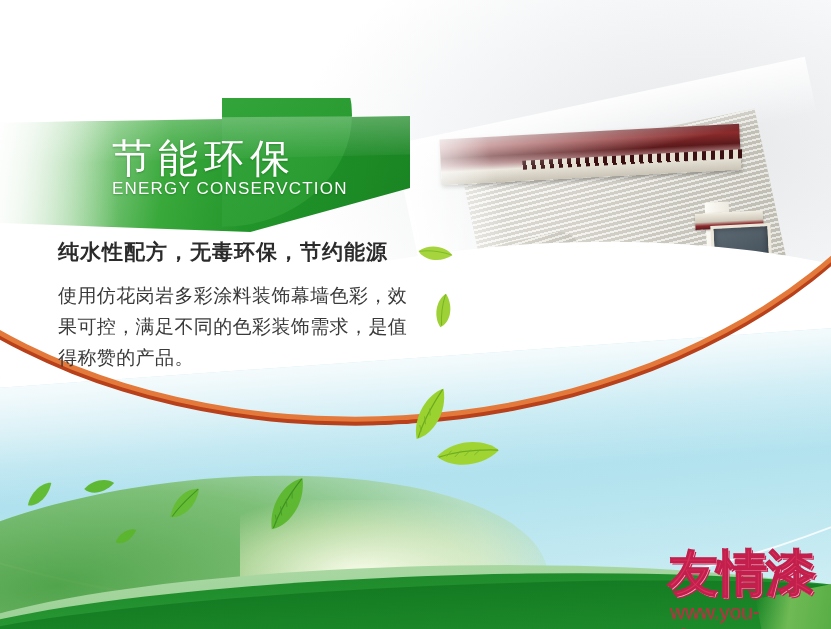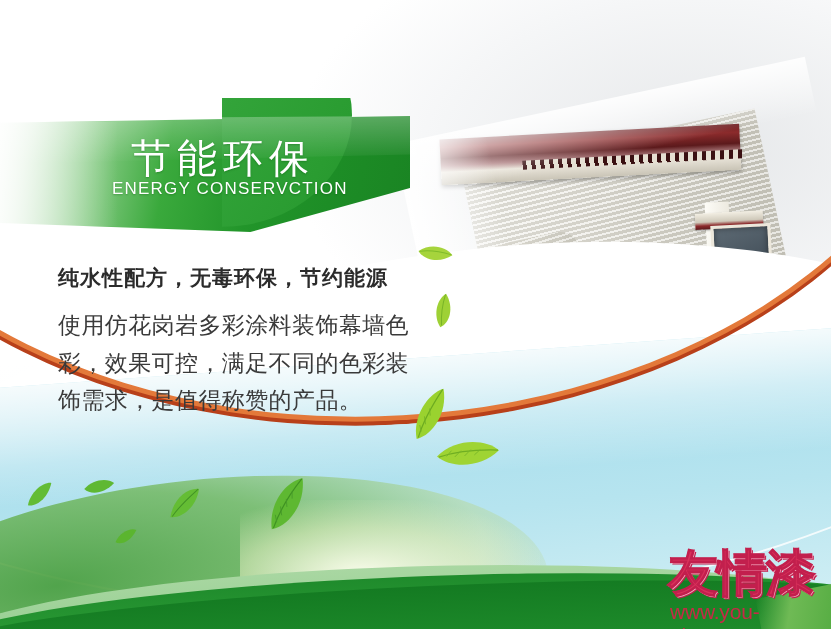--- a/index.html
+++ b/index.html
@@ -176,38 +176,37 @@
     background:linear-gradient(90deg,rgba(255,255,255,1) 0%,rgba(255,255,255,.55) 45%,rgba(255,255,255,0) 100%);
   }
   .banner-text{
     position:absolute;left:122px;top:22px;width:300px;
     color:#ffffff;
     text-shadow:0 1px 2px rgba(0,80,10,.35);
   }
   .banner-cn{
     font-size:40px;letter-spacing:6px;font-weight:400;line-height:1;
     font-family:"DejaVu Sans","Liberation Sans",sans-serif;
-    margin-left:19px;
   }
   .banner-en{
     margin-top:1px;font-size:17px;letter-spacing:1.2px;font-weight:400;
     font-family:"Liberation Sans",sans-serif;
   }
 
   
-  .copy{position:absolute;left:58px;top:264px;width:400px;}
+  .copy{position:absolute;left:58px;top:238px;width:400px;}
   .headline{
     font-family:"DejaVu Sans","Liberation Sans",sans-serif;
     font-size:21px;font-weight:bold;color:#2b2b2b;letter-spacing:1px;line-height:1.4;
     white-space:nowrap;
   }
   .paragraph{
     margin-top:14px;
     font-family:Liberation Sans, sans-serif;
-    font-size:23px;color:#3a3a3a;line-height:1.62;letter-spacing:.4px;
+    font-size:19px;color:#3a3a3a;line-height:1.62;letter-spacing:.4px;
     width:360px;
   }
 
   
   .hill{
     position:absolute;left:-150px;top:480px;width:700px;height:260px;
     background:radial-gradient(ellipse at 30% 35%,rgba(72,158,62,.92) 0%,rgba(110,181,85,.78) 38%,rgba(183,214,140,.45) 62%,rgba(255,255,255,0) 80%);
     border-radius:50%;
     transform:rotate(-6deg);
   }

